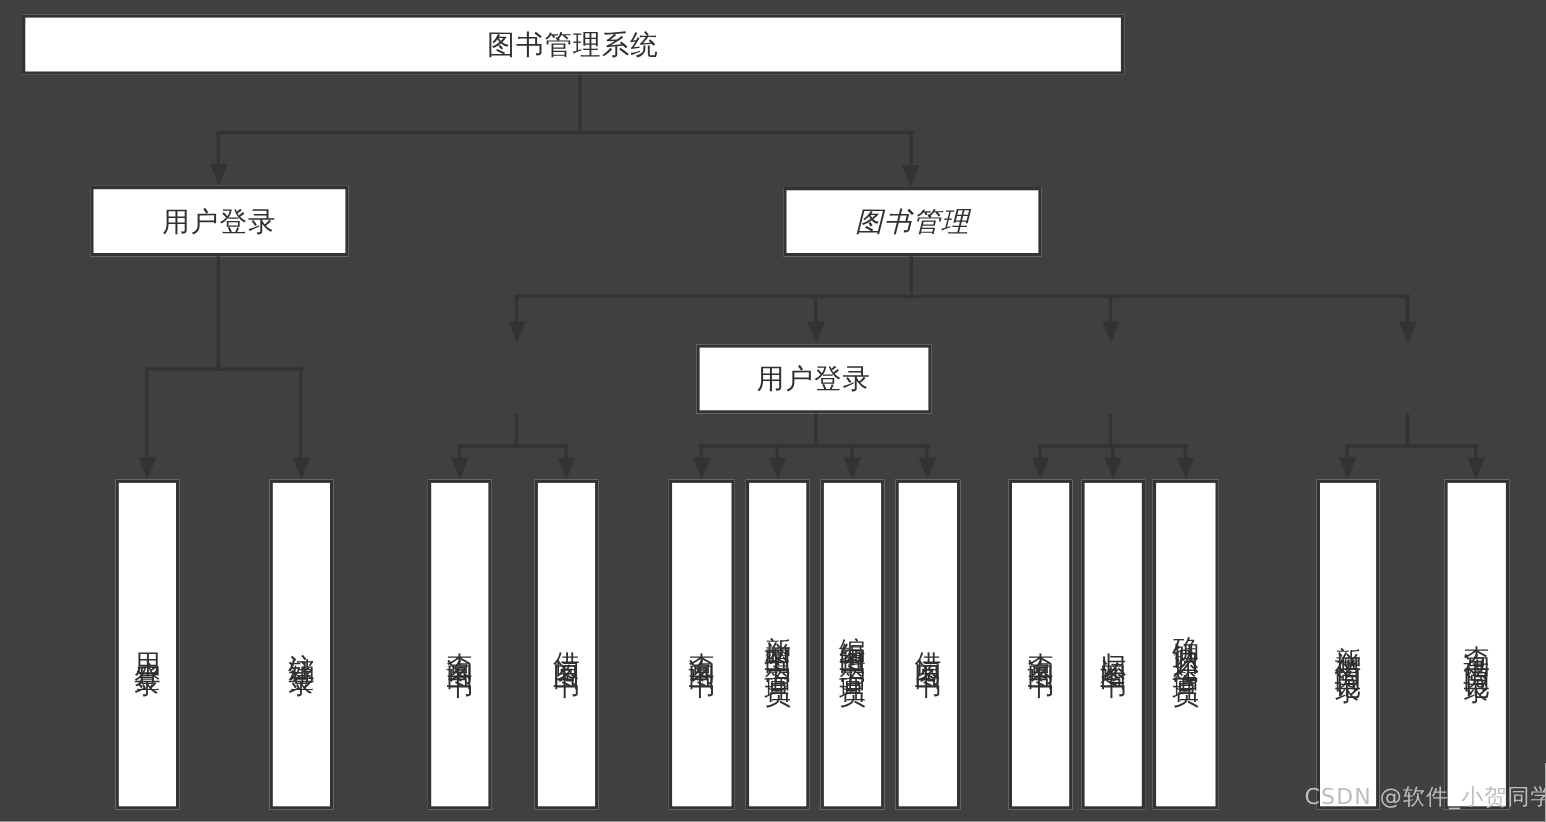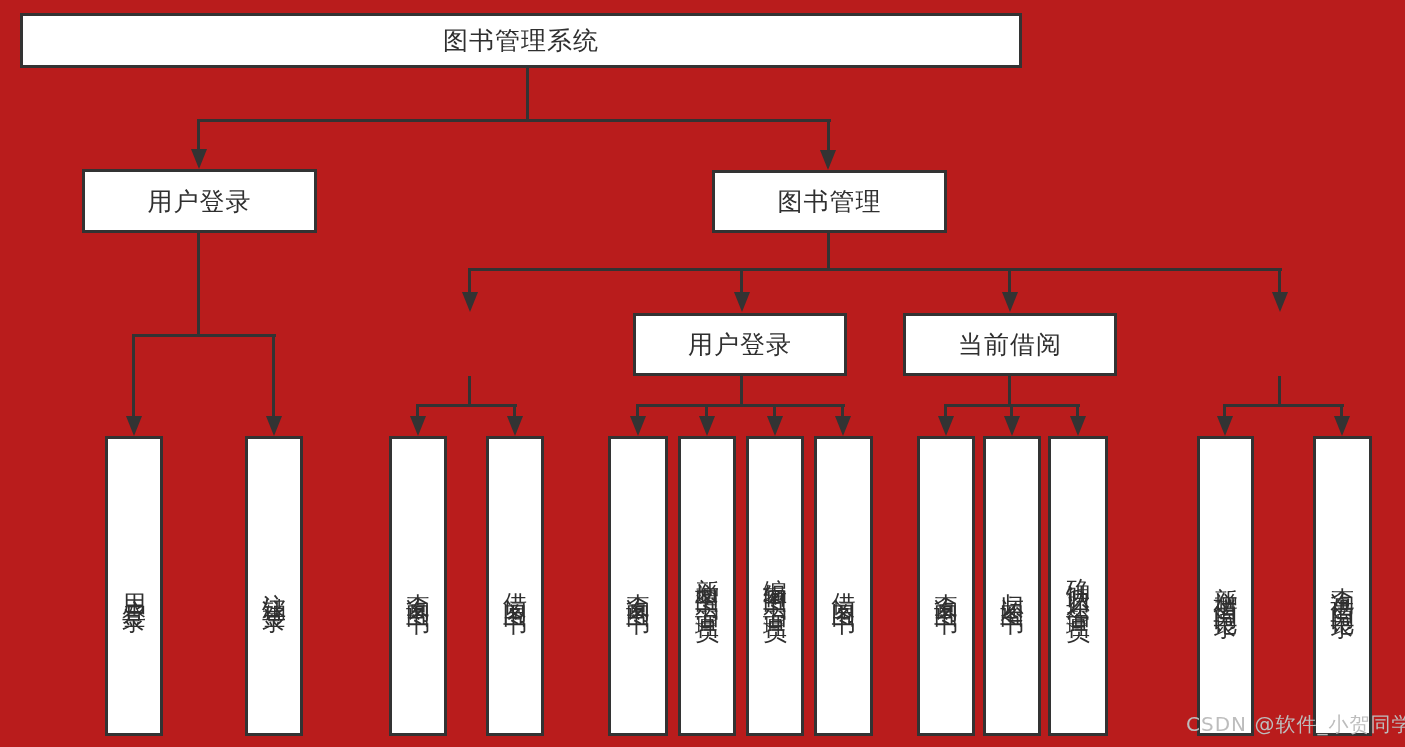--- a/index.html
+++ b/index.html
@@ -1,20 +1,20 @@
 <!DOCTYPE html>
 <html><head>
 <meta charset="utf-8">
 <style>
   html, body { margin: 0; padding: 0; background: #ffffff; }
   #stage {
     position: relative;
     width: 1405px;
     height: 747px;
-    background: #b91c1c;
+    background: #404040;
     font-family: "DejaVu Sans", sans-serif;
     overflow: hidden;
   }
   .box {
     position: absolute;
     box-sizing: border-box;
     border: 3px solid #333333;
     background: #ffffff;
     color: #2f2f2f;
     display: flex;
@@ -58,42 +58,41 @@
   <div class="box" style="left:20px; top:13px; width:1002px; height:55px;">图书管理系统</div>
 
   <div class="vl" style="left:526px; top:68px; height:54px;"></div>
   <div class="hl" style="left:197px; top:119px; width:634px;"></div>
   <div class="vl" style="left:197px; top:119px; height:33px;"></div>
   <div class="arrow" style="left:191px; top:149px;"></div>
   <div class="vl" style="left:827px; top:119px; height:34px;"></div>
   <div class="arrow" style="left:820px; top:150px;"></div>
 
   <div class="box" style="left:82px; top:169px; width:235px; height:64px;">用户登录</div>
-  <div class="box" style="left:712px; top:170px; width:235px; height:63px;">图书管理</div>
+  <div class="box" style="left:712px; top:170px; width:235px; height:63px;font-style:italic;">图书管理</div>
 
   <div class="vl" style="left:197px; top:233px; height:104px;"></div>
   <div class="hl" style="left:132px; top:334px; width:144px;"></div>
   <div class="vl" style="left:132px; top:334px; height:84px;"></div>
   <div class="arrow" style="left:126px; top:416px;"></div>
   <div class="vl" style="left:272px; top:334px; height:84px;"></div>
   <div class="arrow" style="left:266px; top:416px;"></div>
 
   <div class="vl" style="left:827px; top:233px; height:38px;"></div>
   <div class="hl" style="left:468px; top:268px; width:814px;"></div>
   <div class="vl" style="left:468px; top:268px; height:26px;"></div>
   <div class="arrow" style="left:462px; top:292px;"></div>
   <div class="vl" style="left:740px; top:268px; height:26px;"></div>
   <div class="arrow" style="left:734px; top:292px;"></div>
   <div class="vl" style="left:1008px; top:268px; height:26px;"></div>
   <div class="arrow" style="left:1002px; top:292px;"></div>
   <div class="vl" style="left:1278px; top:268px; height:26px;"></div>
   <div class="arrow" style="left:1272px; top:292px;"></div>
 
   <div class="box" style="left:633px; top:313px; width:214px; height:63px;">用户登录</div>
-  <div class="box" style="left:903px; top:313px; width:214px; height:63px;">当前借阅</div>
 
   <div class="vl" style="left:468px; top:376px; height:31px;"></div>
   <div class="hl" style="left:416px; top:404px; width:101px;"></div>
   <div class="vl" style="left:416px; top:404px; height:14px;"></div>
   <div class="arrow" style="left:410px; top:416px;"></div>
   <div class="vl" style="left:513px; top:404px; height:14px;"></div>
   <div class="arrow" style="left:507px; top:416px;"></div>
 
   <div class="vl" style="left:740px; top:376px; height:31px;"></div>
   <div class="hl" style="left:636px; top:404px; width:209px;"></div>

